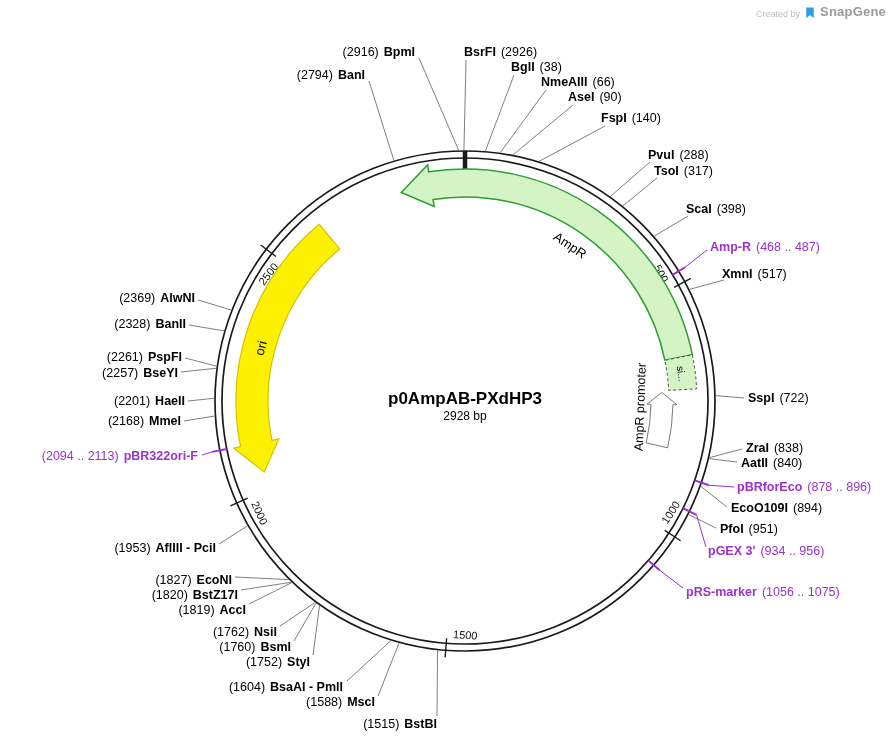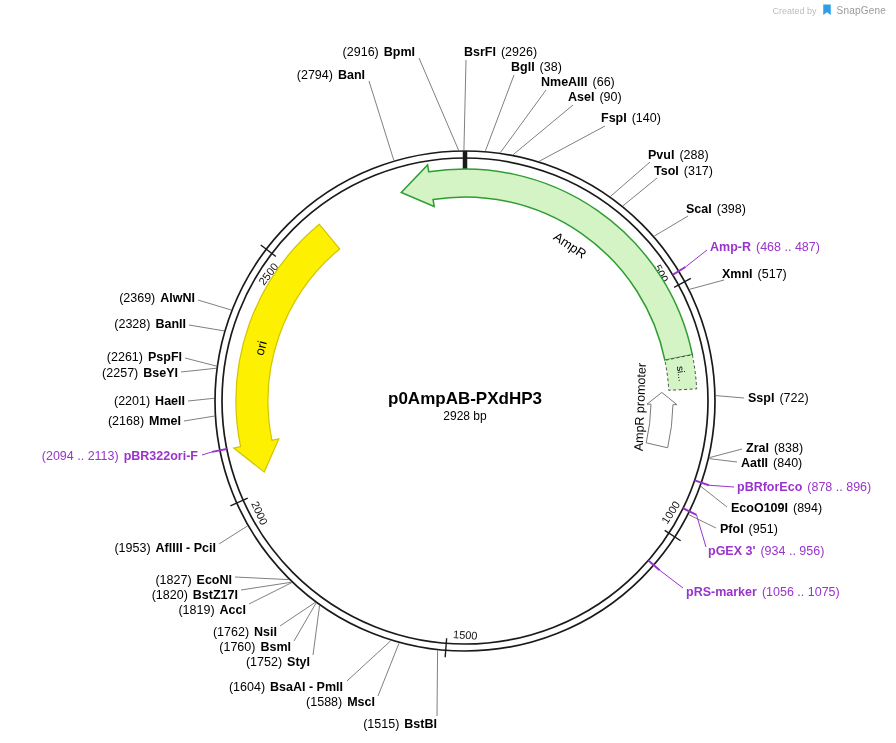--- a/index.html
+++ b/index.html
@@ -2,21 +2,21 @@
 <html><head>
 <meta charset="utf-8">
 <style>
   html,body{margin:0;padding:0;background:#fff;}
   .page{position:relative;width:896px;height:743px;background:#fff;overflow:hidden;
         font-family:"Liberation Sans",sans-serif;}
   #plasmid-svg{position:absolute;left:0;top:0;}
   #plasmid-svg text{font-family:"Liberation Sans",sans-serif;}
   .watermark{position:absolute;top:4px;right:10px;display:flex;align-items:flex-end;gap:5px;}
   .watermark .created-by{font-size:9px;color:#bdbdbd;}
-  .watermark .brand{font-size:10px;font-weight:400;color:#9a9a9a;letter-spacing:.2px;}
+  .watermark .brand{font-size:13px;font-weight:700;color:#9a9a9a;letter-spacing:.2px;}
   .watermark .logo{width:10px;height:12px;display:block;}
 </style>
 </head>
 <body>
 
 <div class="page">
   <svg id="plasmid-svg" width="896" height="743" viewBox="0 0 896 743">
       <line x1="463.92276320313727" y1="150.002311642351" x2="466" y2="60" stroke="#808080" stroke-width="1"></line>
       <line x1="485.4448865583287" y1="150.8340418569763" x2="514" y2="75" stroke="#808080" stroke-width="1"></line>
       <line x1="500.43019763433034" y1="152.51317721941012" x2="546" y2="90" stroke="#808080" stroke-width="1"></line>

